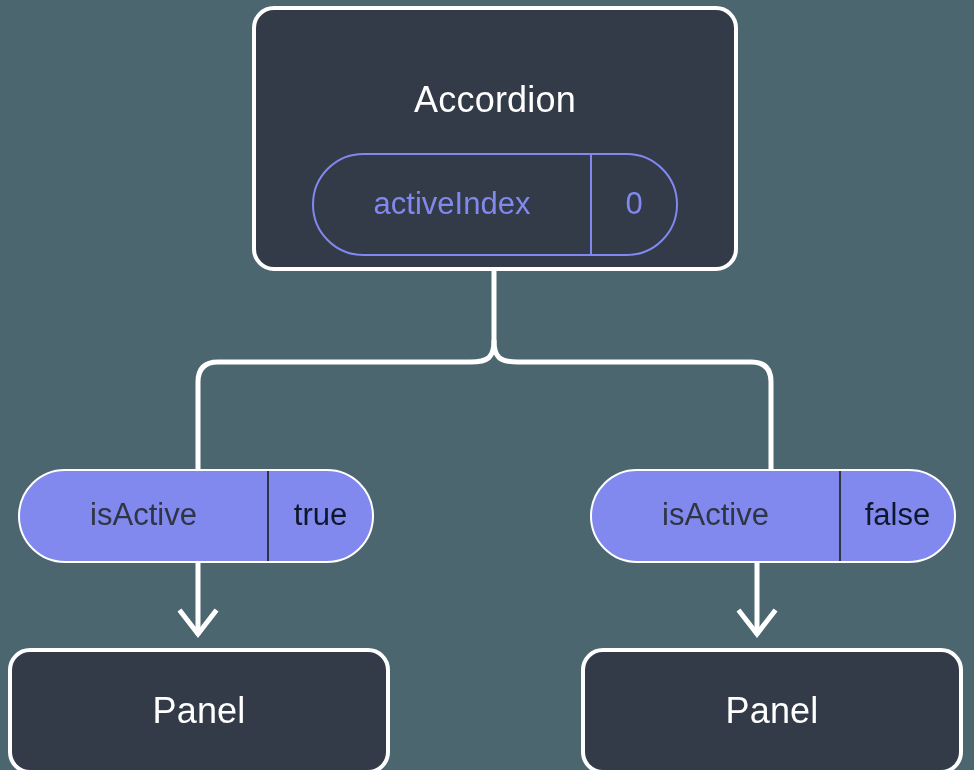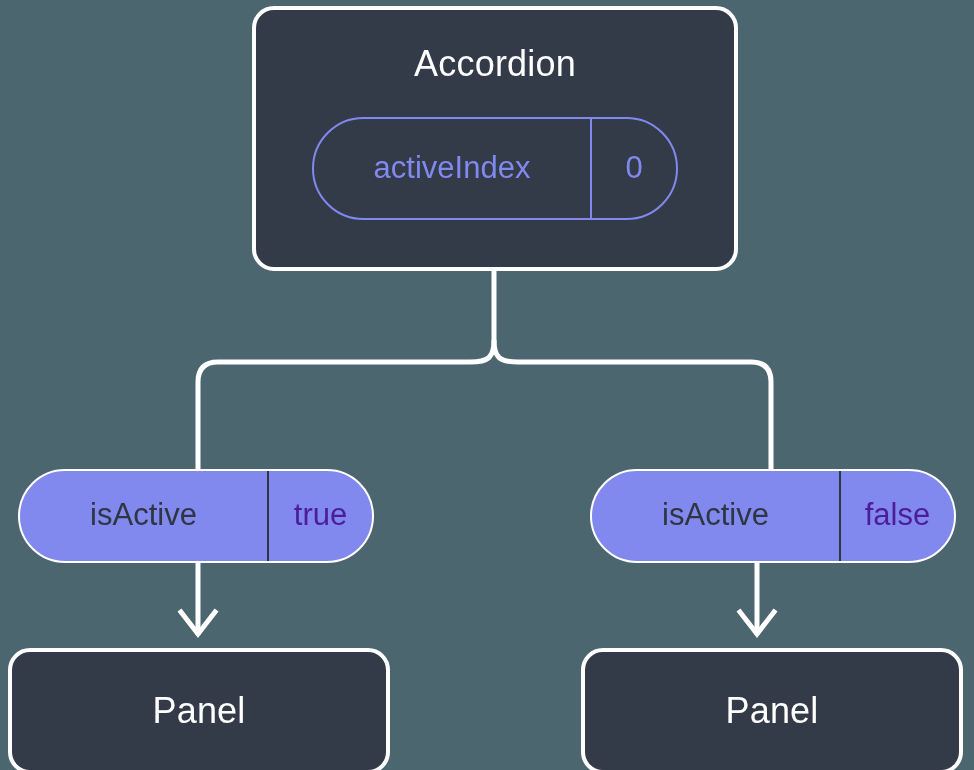--- a/index.html
+++ b/index.html
@@ -46,21 +46,21 @@
     font-weight: 500;
     letter-spacing: 0.2px;
     line-height: 1;
   }
 
   #root-card {
     left: 252px;
     top: 6px;
     width: 486px;
     height: 265px;
-    padding-top: 36px;
+    padding-top: 72px;
   }
 
   .panel-card {
     width: 382px;
     height: 126px;
     justify-content: center;
   }
   #panel-left  { left: 8px;   top: 648px; }
   #panel-right { left: 581px; top: 648px; }
 
@@ -112,21 +112,21 @@
     display: flex;
     align-items: stretch;
     overflow: hidden;
   }
   .pill-solid .pill-key {
     color: #2f3542;
     border-right: 2px solid #2f3542;
     padding: 0 18px 3px 18px;
   }
   .pill-solid .pill-val {
-    color: #4c1d95;
+    color: #0f172a;
     flex: 1;
     padding: 0 16px 3px 16px;
     text-align: right;
   }
 
   #pill-left  { left: 18px;  top: 469px; width: 356px; }
   #pill-left  .pill-key { width: 211px; }
 
   #pill-right { left: 590px; top: 469px; width: 366px; }
   #pill-right .pill-key { width: 211px; }

